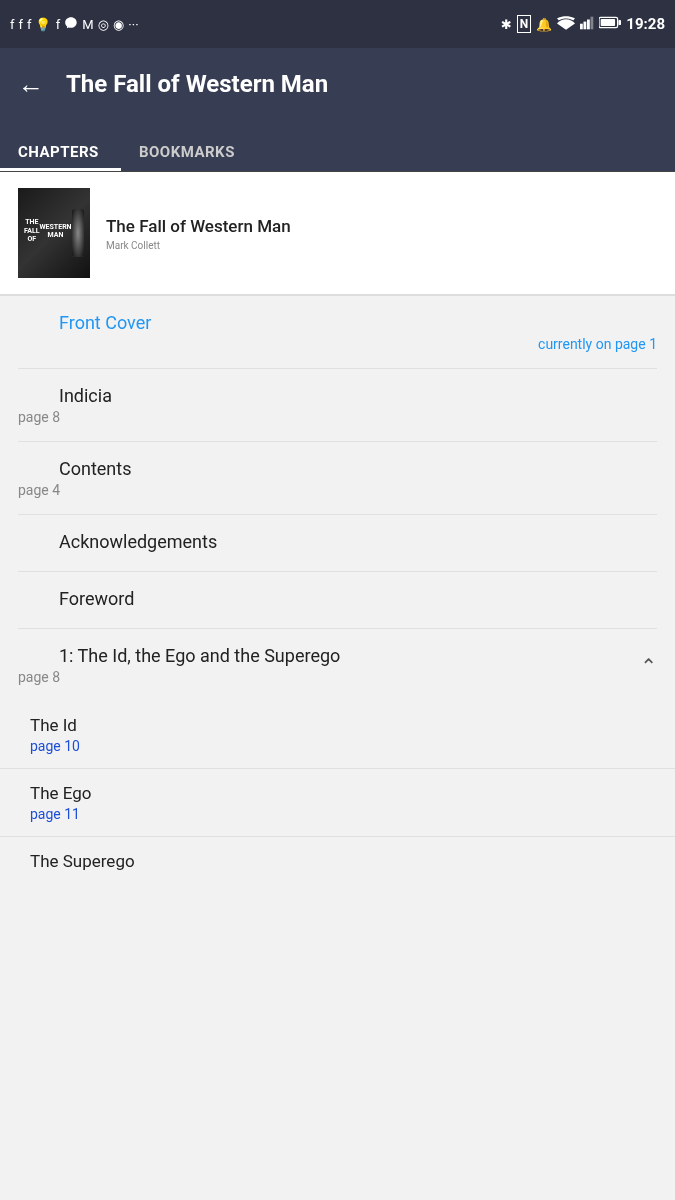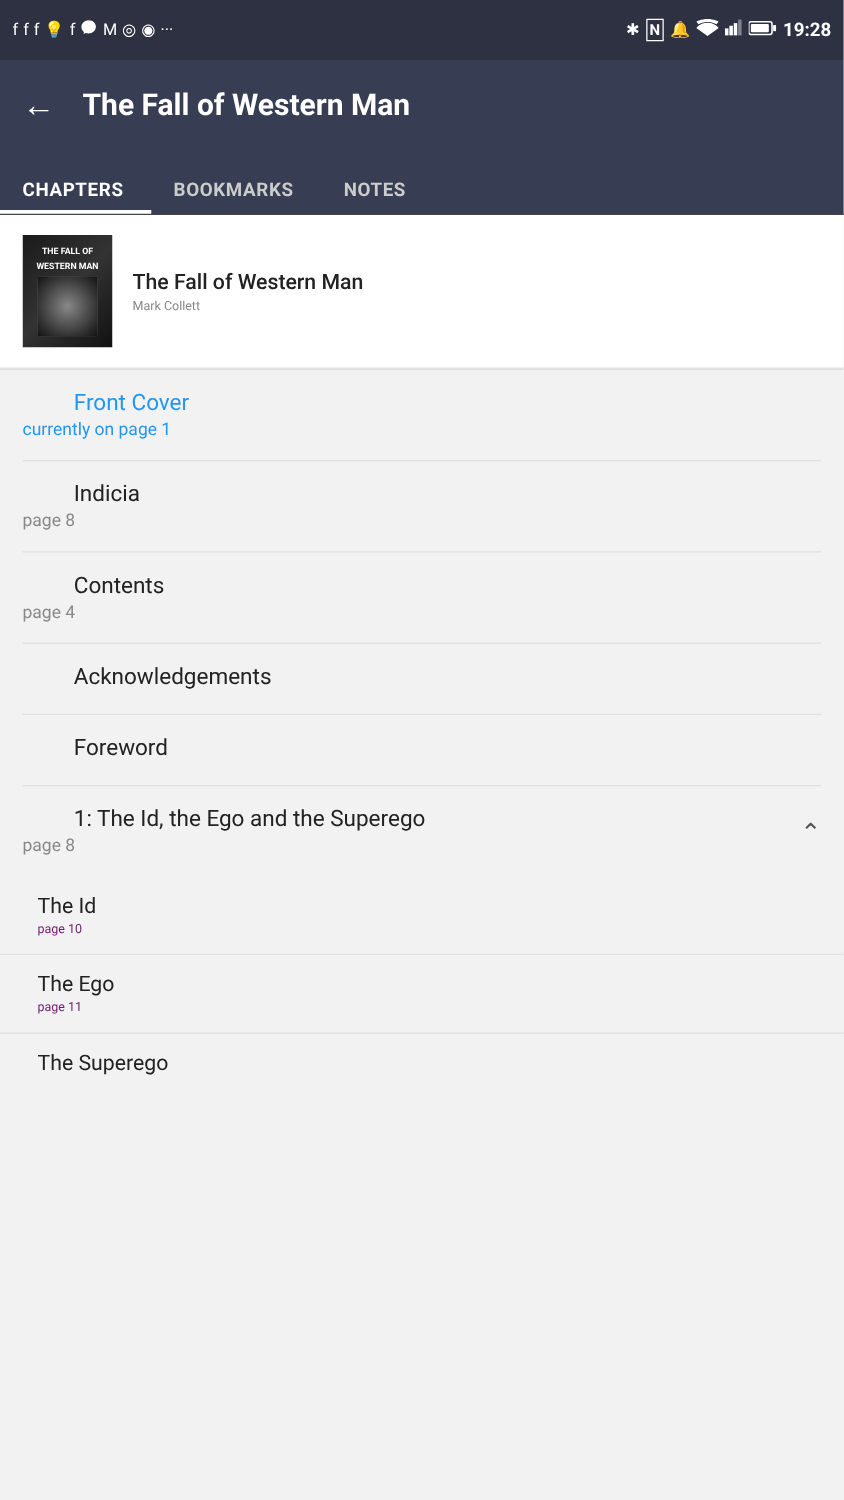--- a/index.html
+++ b/index.html
@@ -114,21 +114,21 @@
       align-items: center;
       justify-content: center;
       position: relative;
       overflow: hidden;
     }
     .book-cover-inner {
       width: 100%;
       height: 100%;
       background: linear-gradient(135deg, #1a1a1a 0%, #333 50%, #111 100%);
       display: flex;
-      flex-direction: column;
+      flex-direction: row;
       align-items: center;
       justify-content: center;
       padding: 6px;
     }
     .book-cover-title-text {
       color: white;
       font-size: 7px;
       font-weight: bold;
       text-align: center;
       line-height: 1.2;
@@ -186,20 +186,21 @@
     }
     .chapter-name.active {
       color: #2196f3;
     }
     .chapter-page {
       font-size: 14px;
       color: #888;
     }
     .chapter-page.active {
       color: #2196f3;
+      text-align: right;
     }
 
     
     .chapter-row {
       display: flex;
       align-items: center;
       justify-content: space-between;
     }
     .chapter-expand-icon {
       font-size: 20px;
@@ -215,22 +216,22 @@
     .sub-chapter-entry:last-child {
       border-bottom: none;
     }
     .sub-chapter-name {
       font-size: 17px;
       color: #222;
       font-weight: 400;
       margin-bottom: 3px;
     }
     .sub-chapter-page {
-      font-size: 10px;
-      color: #701a75;
+      font-size: 14px;
+      color: #1d4ed8;
     }
 
     .divider {
       height: 1px;
       background: #ddd;
       margin: 0;
     }
   </style>
 </head>
 <body>
@@ -285,23 +286,20 @@
   <span class="app-bar-title">The Fall of Western Man</span>
 </div>
 
 <div class="tab-bar">
   <div class="tab-item active">
     <span>CHAPTERS</span>
   </div>
   <div class="tab-item">
     <span>BOOKMARKS</span>
   </div>
-  <div class="tab-item">
-    <span>NOTES</span>
-  </div>
 </div>
 
 <div class="book-info">
   <div class="book-cover">
     <div class="book-cover-inner">
       <div class="book-cover-title-text">THE FALL OF</div>
       <div class="book-cover-title-text">WESTERN MAN</div>
       <div class="book-cover-face">
         
         <svg width="48" height="48" viewBox="0 0 48 48" xmlns="http://www.w3.org/2000/svg">

